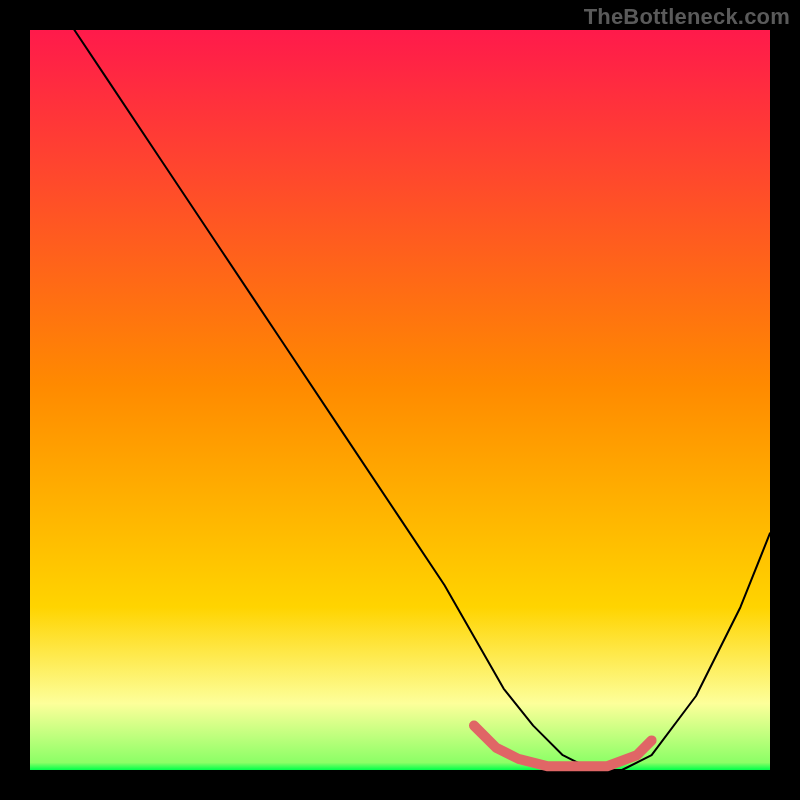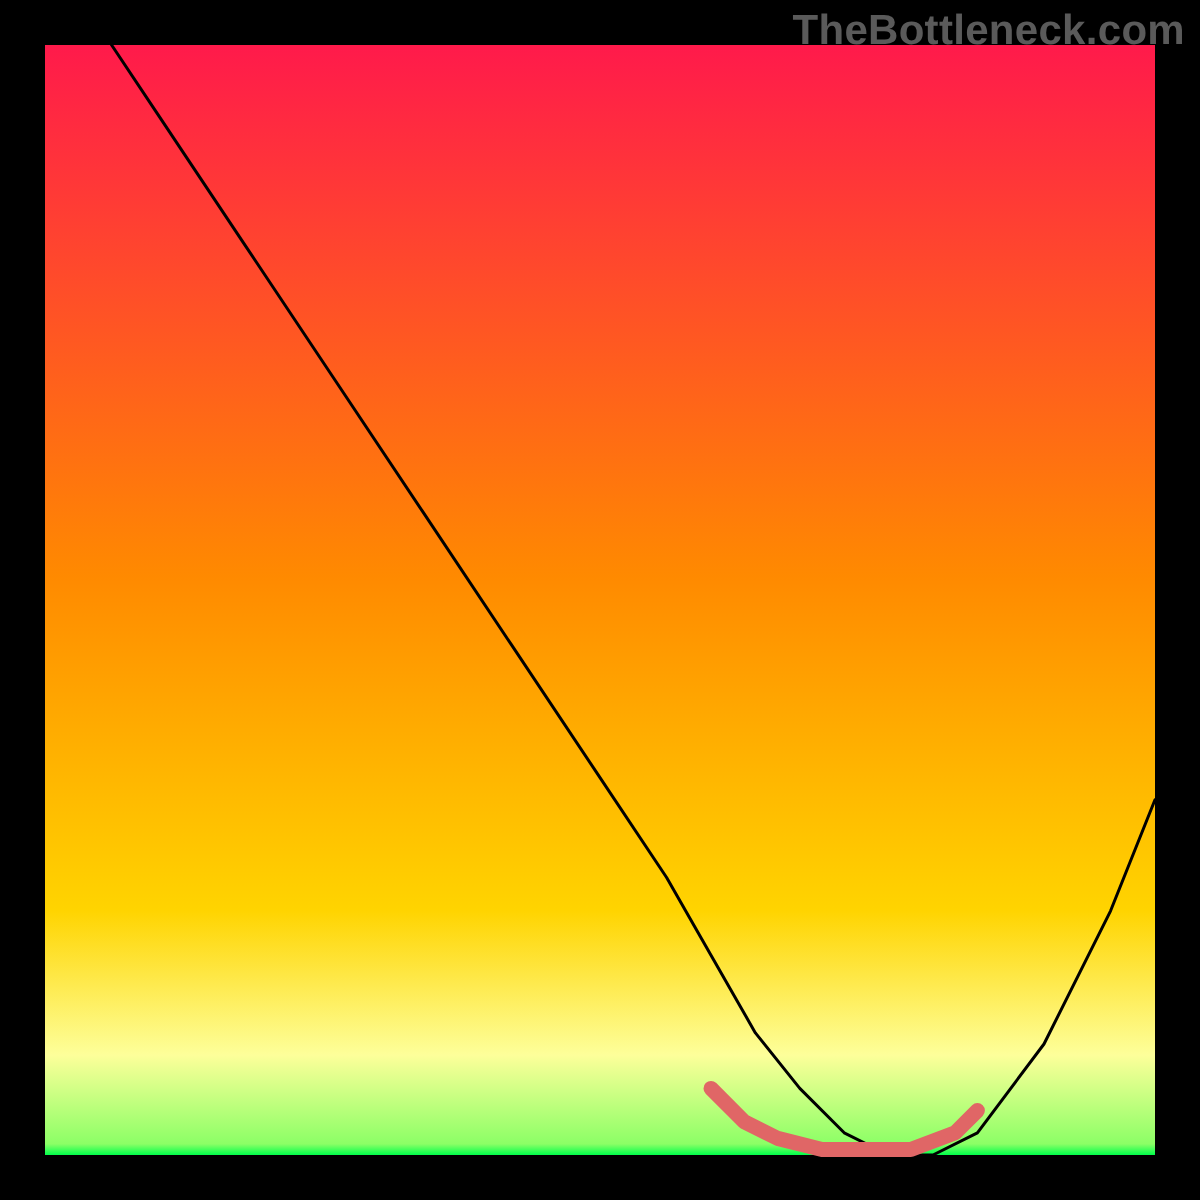--- a/index.html
+++ b/index.html
@@ -13,21 +13,21 @@
   }
   .chart-wrap {
     position: relative;
     width: 800px;
     height: 800px;
   }
   .watermark {
     position: absolute;
     top: 4px;
     right: 10px;
-    font-size: 28px;
+    font-size: 22px;
     font-weight: 600;
     color: #5a5a5a;
     letter-spacing: 0.2px;
     z-index: 5;
   }
   svg {
     position: absolute;
     left: 0;
     top: 0;
   }

